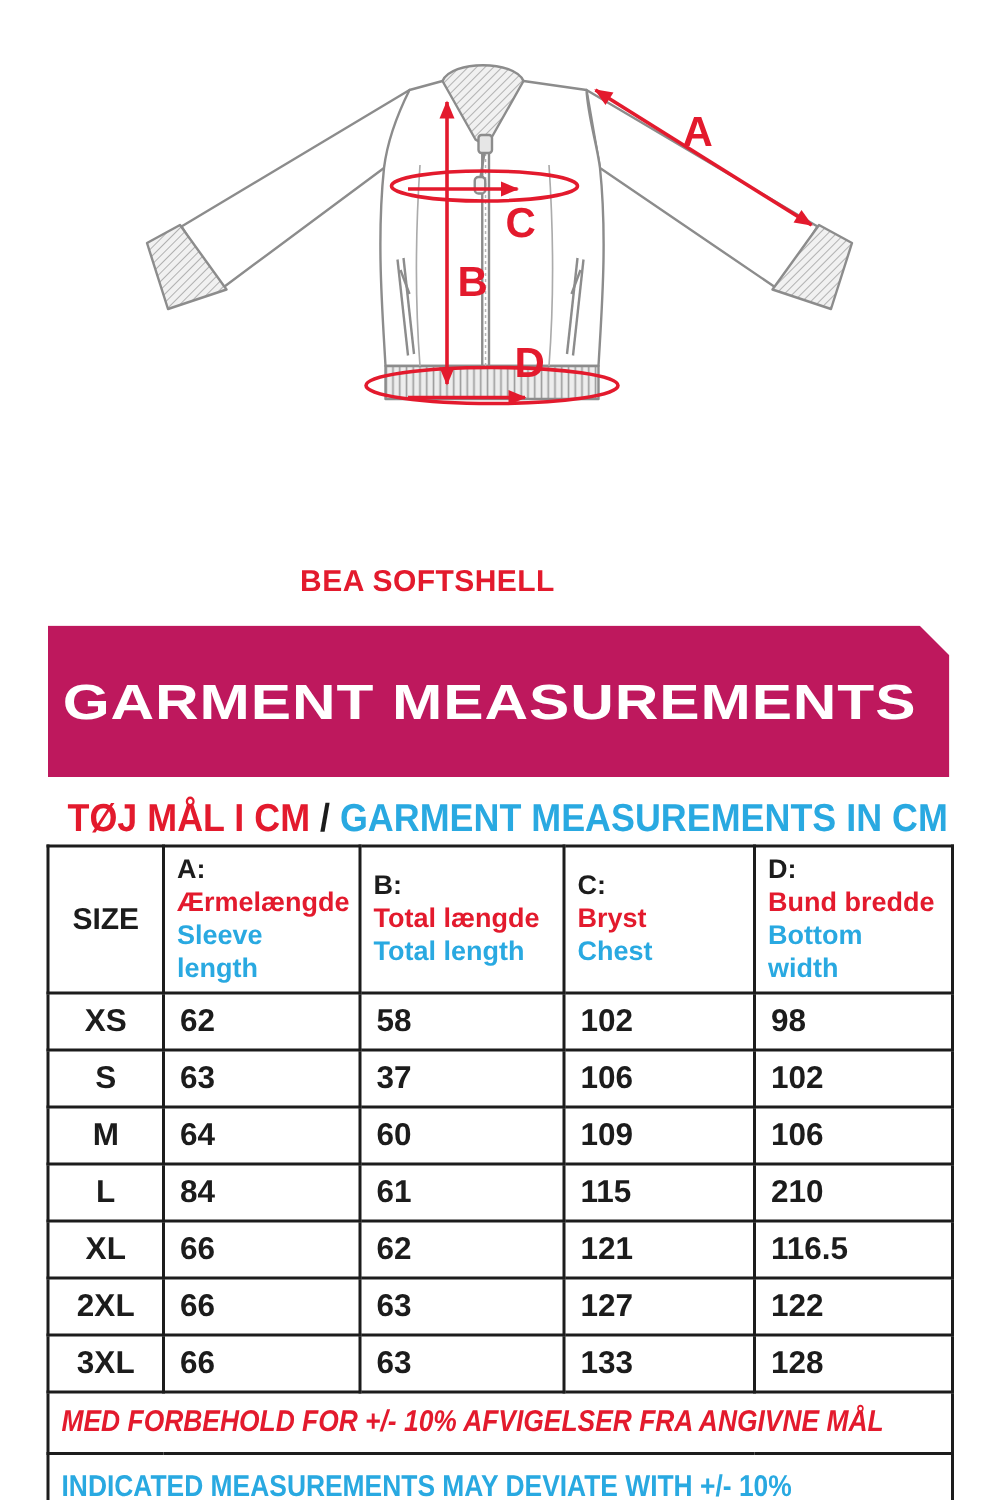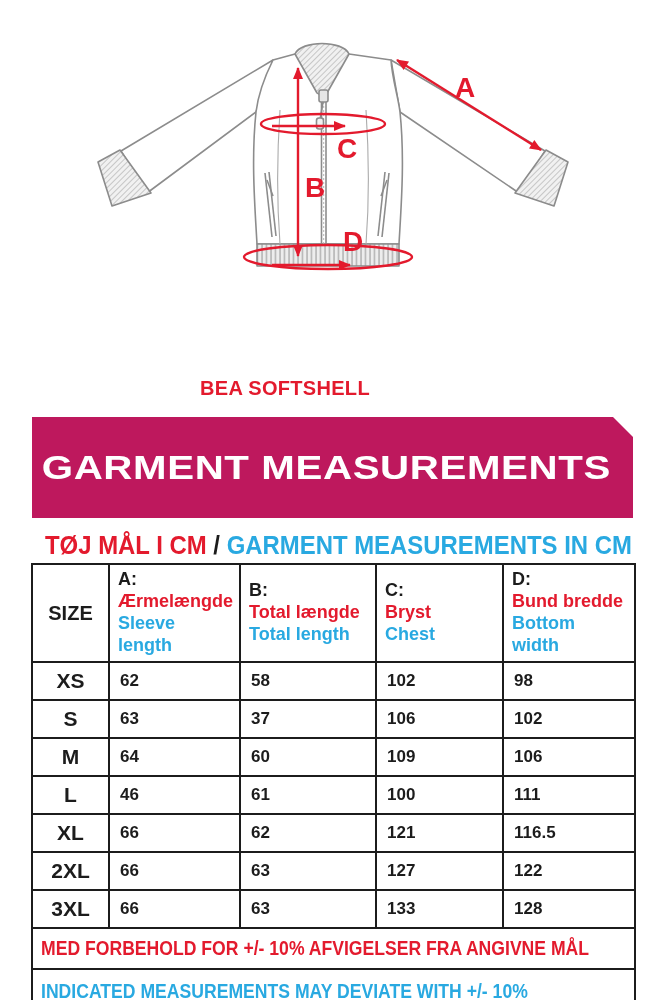--- a/index.html
+++ b/index.html
@@ -38,23 +38,23 @@
   table { border-collapse:collapse; width:603px; table-layout:fixed; }
   th, td { border:2px solid #1c1c1c; vertical-align:middle; }
   thead tr { height:63px; }
   tbody tr { height:38px; }
   th { text-align:left; padding:4px 8px; font-size:18px; line-height:1.22; }
   th.c-size { text-align:center; font-size:20px; color:#1c1c1c;border-radius:17px; }
   .k  { color:#1c1c1c; font-weight:bold; }
   .da { color:#e31a2d; font-weight:bold; }
   .en { color:#29a9e1; font-weight:bold; }
   td.sz { text-align:center; font-weight:bold; font-size:21px; color:#1c1c1c; }
-  td.v  { padding-left:10px; font-weight:bold; font-size:17px; color:#1c1c1c; }
+  td.v  { padding-left:10px; font-weight:bold; font-size:21px; color:#1c1c1c; }
   tfoot td { padding:8px 8px; }
-  tr.note-row-da { height:40px; }
+  tr.note-row-da { height:40px;font-style:italic; }
   tr.note-row-en { height:45px; }
   .note { display:inline-block; transform:scaleX(0.88); transform-origin:0 50%;
     font-size:20px; font-weight:bold; white-space:nowrap; }
   .note-da-text { color:#e31a2d; }
   .note-en-text { color:#29a9e1; }
 </style>
 </head>
 <body>
 
 <div class="stage">
@@ -190,24 +190,24 @@
         </tr>
         <tr>
           <td class="sz">M</td>
           <td class="v">64</td>
           <td class="v">60</td>
           <td class="v">109</td>
           <td class="v">106</td>
         </tr>
         <tr>
           <td class="sz">L</td>
-          <td class="v">46</td>
+          <td class="v">84</td>
           <td class="v">61</td>
-          <td class="v">100</td>
-          <td class="v">111</td>
+          <td class="v">115</td>
+          <td class="v">210</td>
         </tr>
         <tr>
           <td class="sz">XL</td>
           <td class="v">66</td>
           <td class="v">62</td>
           <td class="v">121</td>
           <td class="v">116.5</td>
         </tr>
         <tr>
           <td class="sz">2XL</td>

